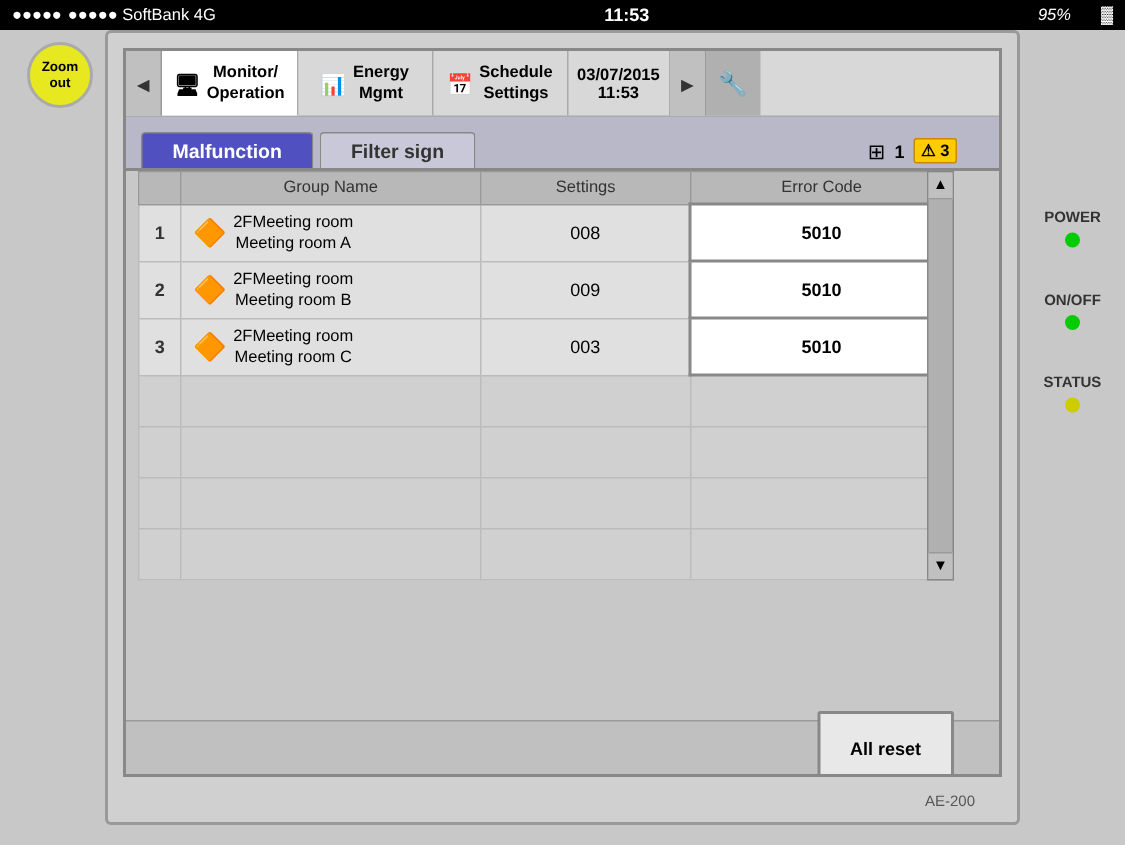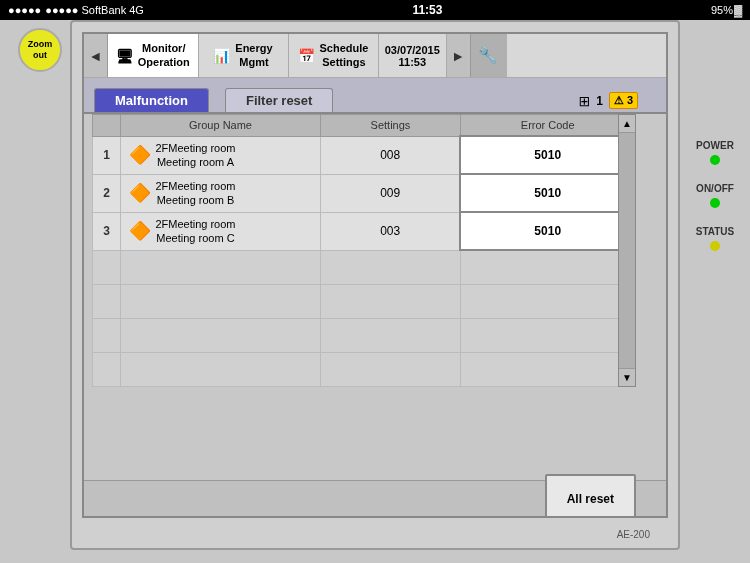--- a/index.html
+++ b/index.html
@@ -18,21 +18,21 @@
       color: #fff;
       font-size: 11px;
       display: flex;
       justify-content: space-between;
       align-items: center;
       padding: 2px 8px;
       height: 20px;
     }
     .status-bar-left { display: flex; align-items: center; gap: 4px; }
     .status-bar-center { font-size: 12px; font-weight: bold; }
-    .status-bar-right { display: flex; align-items: flex-start; gap: 1px; }
+    .status-bar-right { display: flex; align-items: flex-start; gap: 20px; font-style: italic; }
 
     
     .device-frame {
       position: absolute;
       top: 20px;
       left: 70px;
       width: 610px;
       height: 530px;
       background: #d0d0d0;
       border: 2px solid #999;
@@ -65,21 +65,21 @@
       position: absolute;
       top: 20px;
       right: 0;
       width: 70px;
       height: 530px;
       display: flex;
       flex-direction: column;
       align-items: center;
       justify-content: flex-start;
       padding-top: 120px;
-      gap: 18px;
+      gap: 30px;
     }
     .right-indicator {
       display: flex;
       flex-direction: column;
       align-items: center;
       gap: 4px;
     }
     .indicator-label {
       font-size: 10px;
       font-weight: bold;
@@ -325,21 +325,21 @@
       display: flex;
       align-items: flex-end;
       height: 36px;
       background: #b8b8c8;
       border-bottom: 2px solid #888;
     }
     .sub-tabs-left {
       display: flex;
       align-items: flex-start;
       padding-left: 10px;
-      gap: 14px;
+      gap: 2px;
       flex: 1;
     }
     .sub-tabs-right {
       display: flex;
       align-items: center;
       padding-right: 28px;
       padding-bottom: 3px;
       gap: 6px;
     }
 
@@ -436,21 +436,21 @@
           <span>🔧</span>
         </div>
       </div>
 
       <div class="sub-tabs-row">
         <div class="sub-tabs-left">
           <div class="sub-tab active">
             <span>Malfunction</span>
           </div>
           <div class="sub-tab">
-            <span>Filter reset</span>
+            <span>Filter sign</span>
           </div>
         </div>
         <div class="sub-tabs-right">
           <span class="grid-icon">⊞</span>
           <span style="font-size:12px;font-weight:bold;">1</span>
           <span class="warning-badge">
             <span>⚠</span>
             <span>3</span>
           </span>
         </div>

